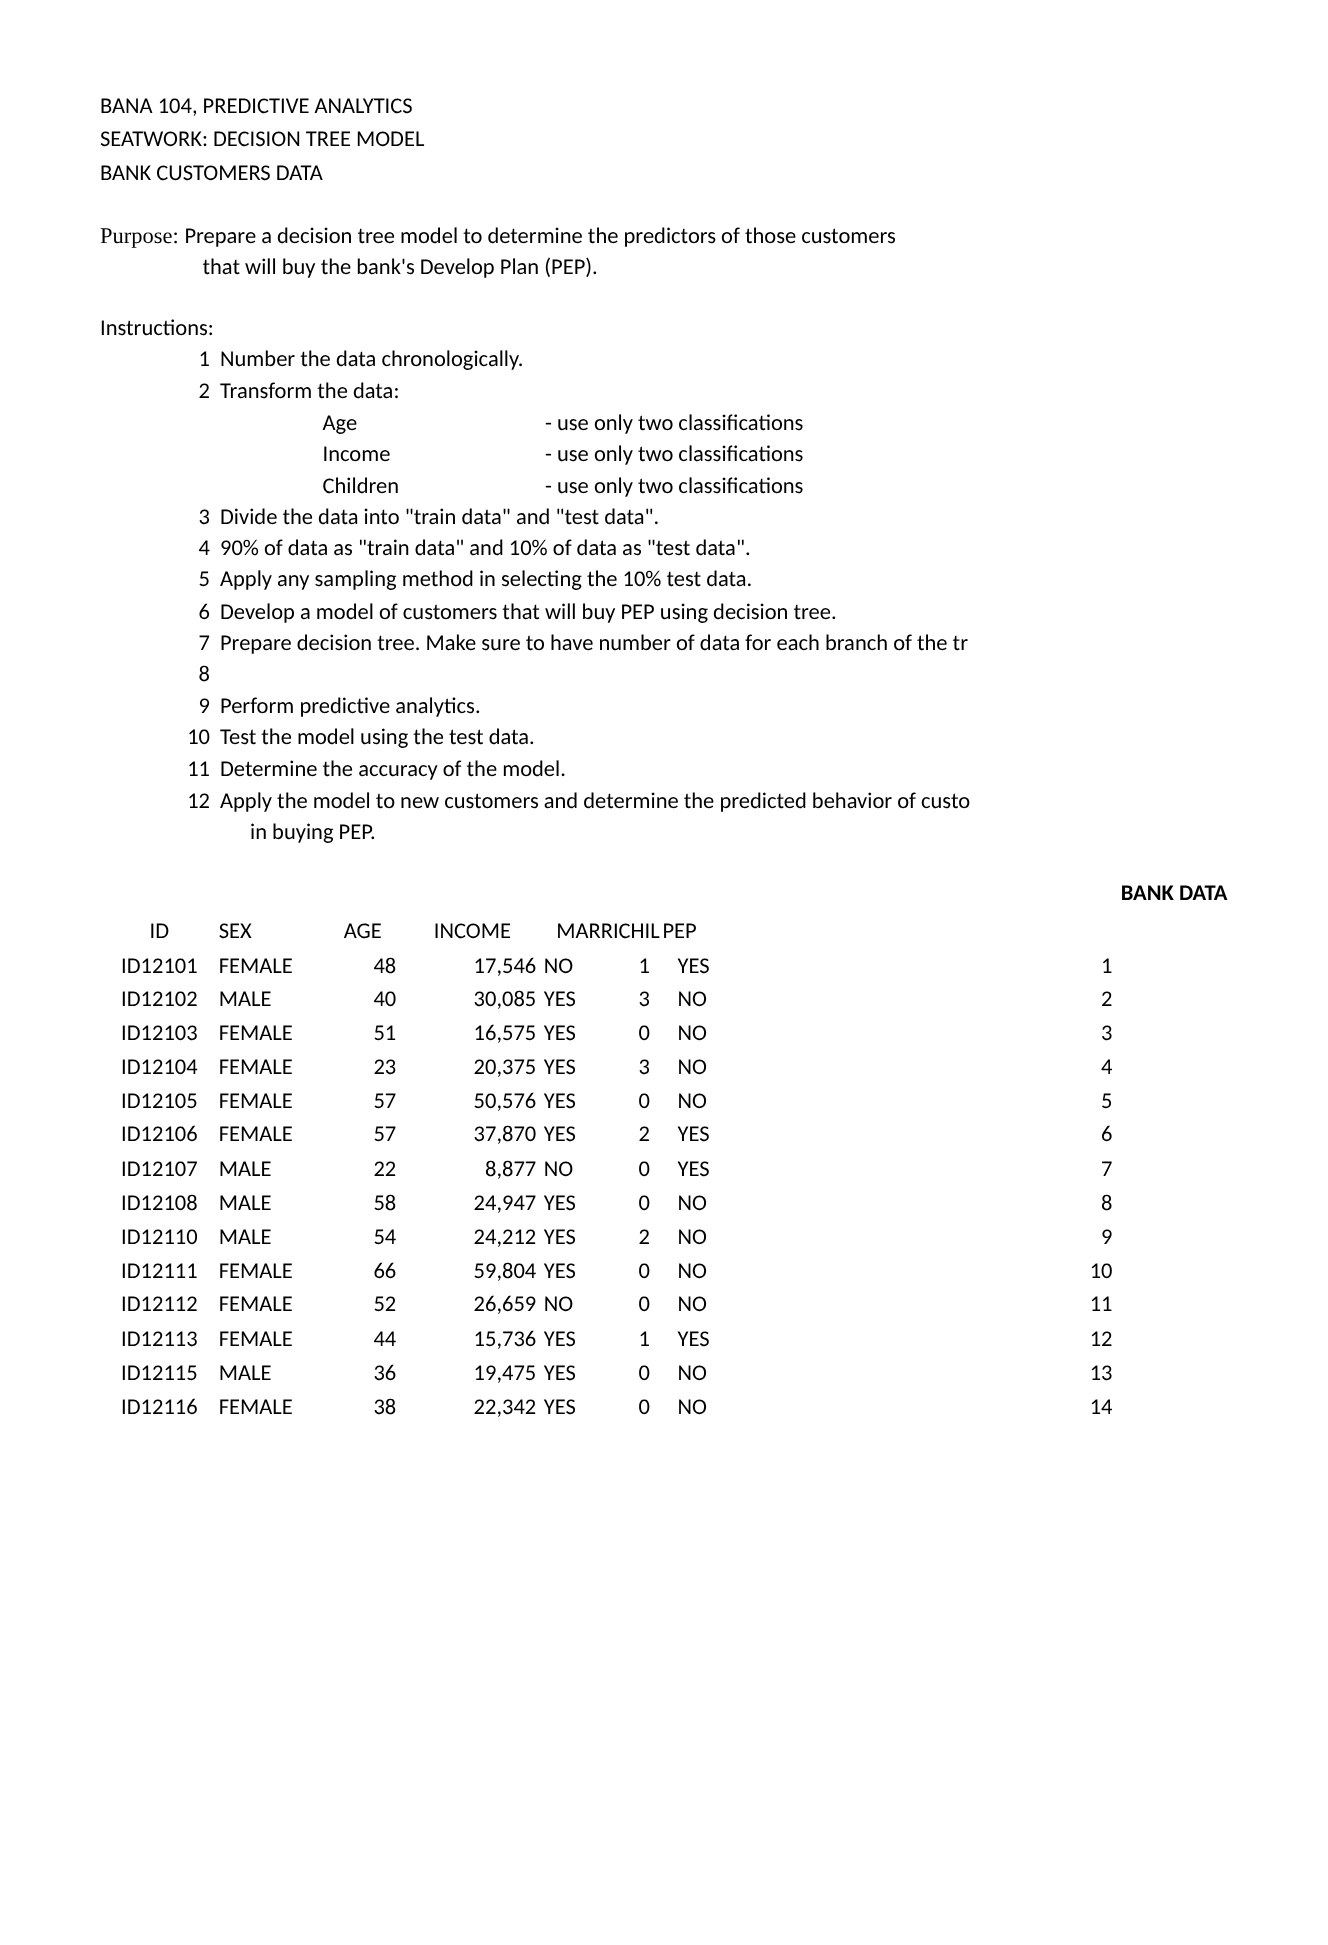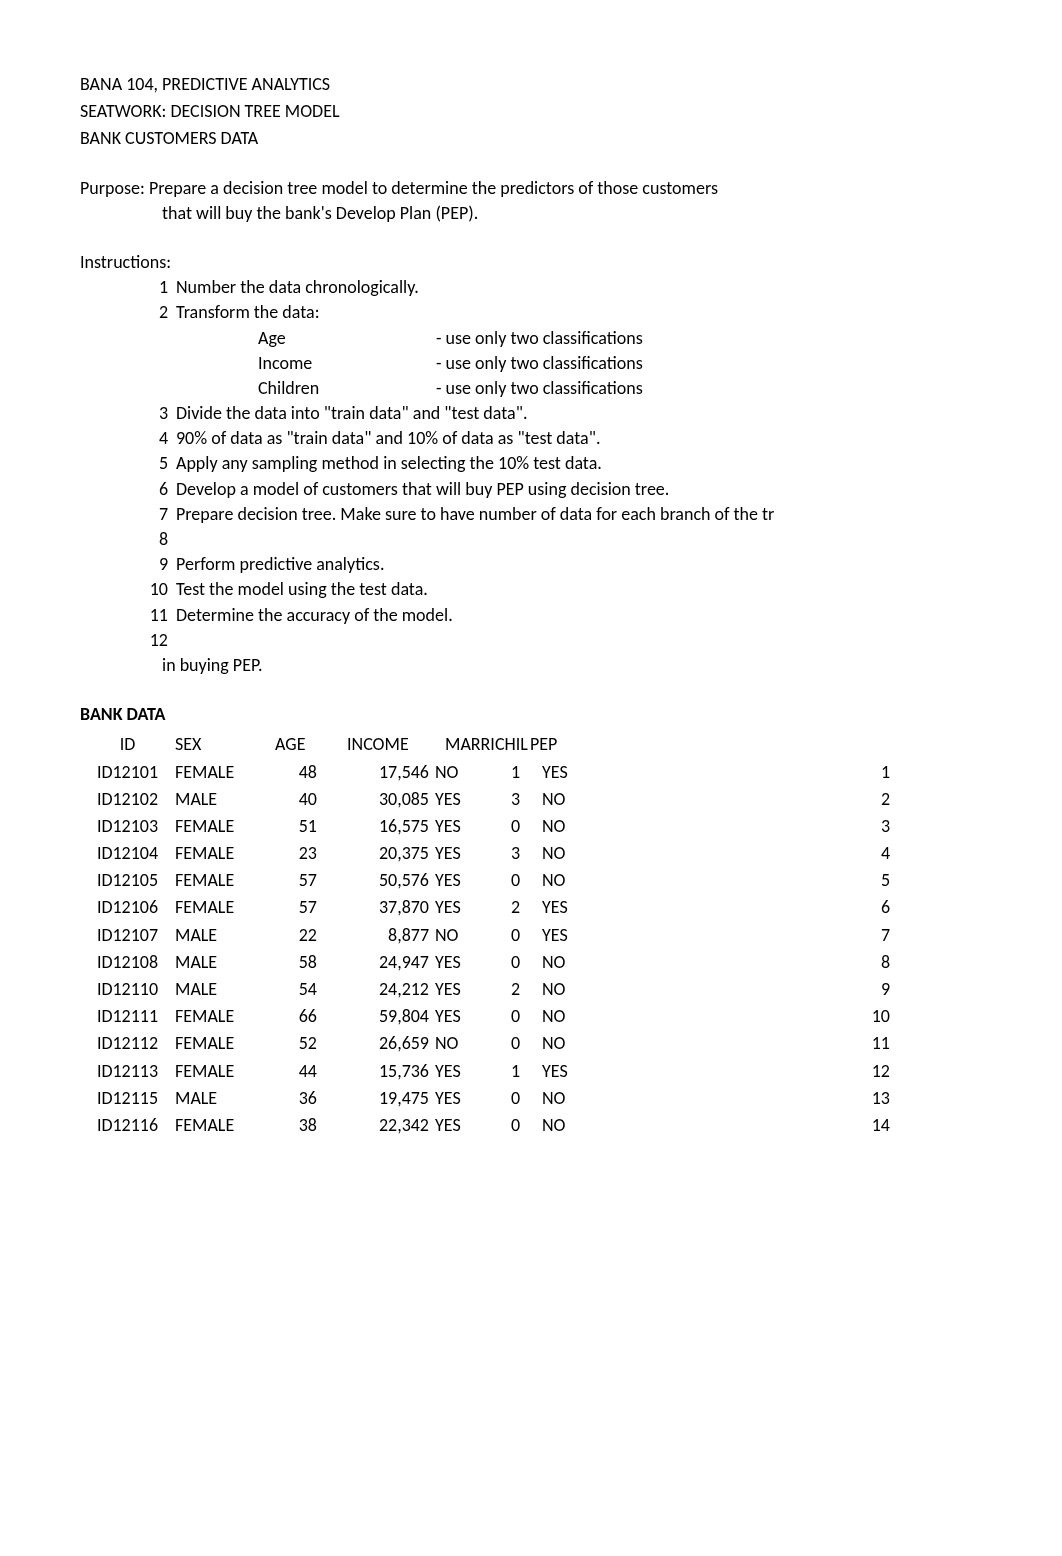--- a/index.html
+++ b/index.html
@@ -17,20 +17,21 @@
       line-height: 1.4;
     }
     .header-line {
       margin-bottom: 2px;
     }
     .section-gap {
       margin-top: 24px;
     }
     .purpose-label {
       display: inline;
+      font-family: Liberation Serif, serif;
     }
     .purpose-text {
       display: inline;
     }
     .purpose-line2 {
       margin-left: 82px;
     }
     .instruction-row {
       display: flex;
     }
@@ -49,25 +50,26 @@
       width: 178px;
       padding-left: 0;
     }
     .subinst-indent {
       width: 178px;
     }
     .subinst-value {
       flex: 1;
     }
     .buying-indent {
-      margin-left: 82px;
+      margin-left: 120px;
     }
     .bank-data-title {
       font-weight: bold;
       margin-top: 24px;
+      text-align: right;
     }
     table {
       border-collapse: collapse;
       margin-top: 4px;
     }
     td {
       padding: 1px 0;
       vertical-align: top;
     }
     .col-id { width: 95px; text-align: center; }
@@ -152,20 +154,21 @@
 <div class="instruction-row">
   <div class="instruction-num">10</div>
   <div class="instruction-text">Test the model using the test data.</div>
 </div>
 <div class="instruction-row">
   <div class="instruction-num">11</div>
   <div class="instruction-text">Determine the accuracy of the model.</div>
 </div>
 <div class="instruction-row">
   <div class="instruction-num">12</div>
+  <div class="instruction-text">Apply the model to new customers and determine the predicted behavior of custo</div>
 </div>
 <div class="buying-indent">in buying PEP.</div>
 
 <div class="bank-data-title">BANK DATA</div>
 
 <table>
   <tbody>
       <tr>
     <td class="col-id">ID</td>
     <td class="col-sex">SEX</td>

